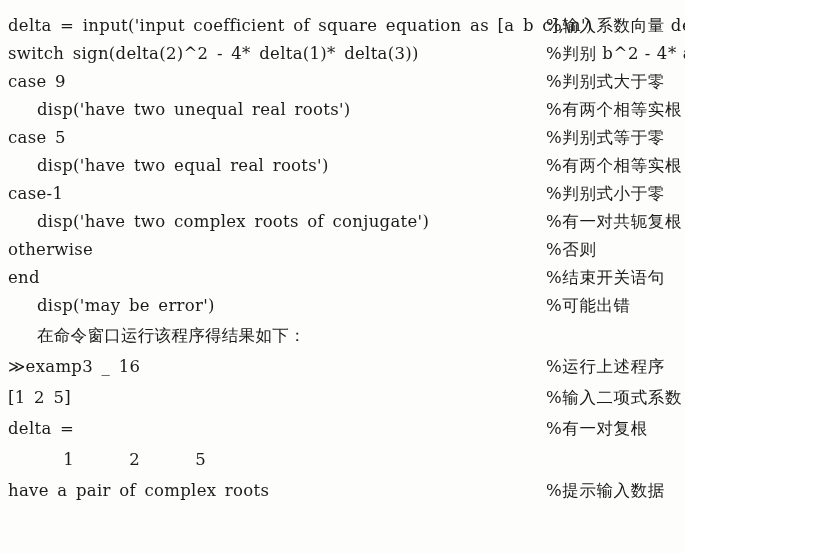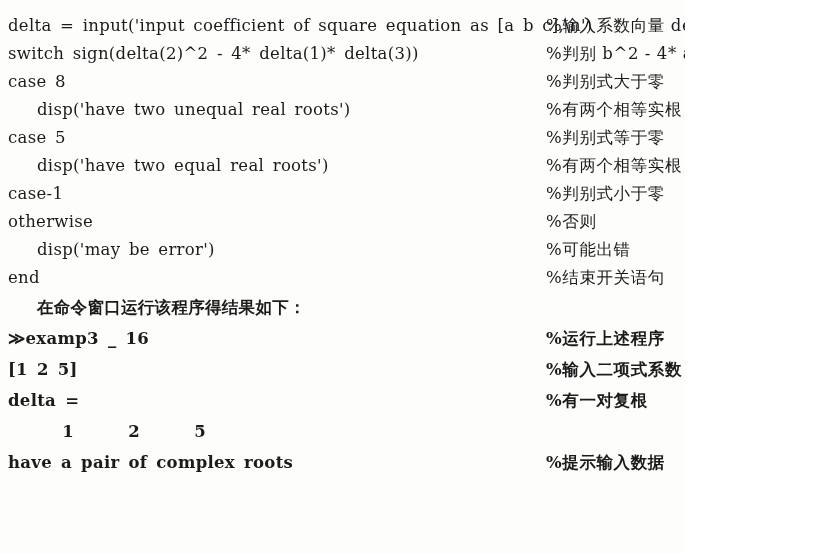--- a/index.html
+++ b/index.html
@@ -13,21 +13,21 @@
     height: 553px;
     background: #fdfdfc;
     color: #1b1b1b;
     font-family: "DejaVu Serif", "Liberation Serif", serif;
     box-sizing: border-box;
     padding-top: 12px;
     overflow: hidden;
   }
   .row { position: relative; }
   .row.sec1 { height: 28px; line-height: 28px; }
-  .row.sec2 { height: 31px; line-height: 31px; font-weight: bold; }
+  .row.sec2 { height: 31px; line-height: 31px; }
   .code {
     position: absolute;
     left: 8px;
     top: 0;
     white-space: pre;
     font-size: 16.5px;
     word-spacing: 3px;
     letter-spacing: 0.3px;
   }
   .row.indent1 .code { left: 37px; }
@@ -52,50 +52,54 @@
   <div id="listing">
       <div class="row sec1">
     <span class="code">delta = input('input coefficient of square equation as [a b c],\n')</span>
     <span class="comment">%输入系数向量 delta</span>
   </div>
       <div class="row sec1">
     <span class="code">switch sign(delta(2)^2 - 4* delta(1)* delta(3))</span>
     <span class="comment">%判别 b^2 - 4* a* c 的符号</span>
   </div>
       <div class="row sec1">
-    <span class="code">case 8</span>
+    <span class="code">case 9</span>
     <span class="comment">%判别式大于零</span>
   </div>
       <div class="row sec1 indent1">
     <span class="code">disp('have two unequal real roots')</span>
     <span class="comment">%有两个相等实根</span>
   </div>
       <div class="row sec1">
     <span class="code">case 5</span>
     <span class="comment">%判别式等于零</span>
   </div>
       <div class="row sec1 indent1">
     <span class="code">disp('have two equal real roots')</span>
     <span class="comment">%有两个相等实根</span>
   </div>
       <div class="row sec1">
     <span class="code">case-1</span>
     <span class="comment">%判别式小于零</span>
   </div>
+      <div class="row sec1 indent1">
+    <span class="code">disp('have two complex roots of conjugate')</span>
+    <span class="comment">%有一对共轭复根</span>
+  </div>
       <div class="row sec1">
     <span class="code">otherwise</span>
     <span class="comment">%否则</span>
   </div>
+      <div class="row sec1">
+    <span class="code">end</span>
+    <span class="comment">%结束开关语句</span>
+  </div>
       <div class="row sec1 indent1">
     <span class="code">disp('may be error')</span>
     <span class="comment">%可能出错</span>
-  </div>
-      <div class="row sec1">
-    <span class="code">end</span>
-    <span class="comment">%结束开关语句</span>
   </div>
       <div class="row sec2 indent1">
     <span class="code">在命令窗口运行该程序得结果如下：</span>
     <span class="comment"></span>
   </div>
       <div class="row sec2">
     <span class="code">≫examp3 _ 16</span>
     <span class="comment">%运行上述程序</span>
   </div>
       <div class="row sec2">

